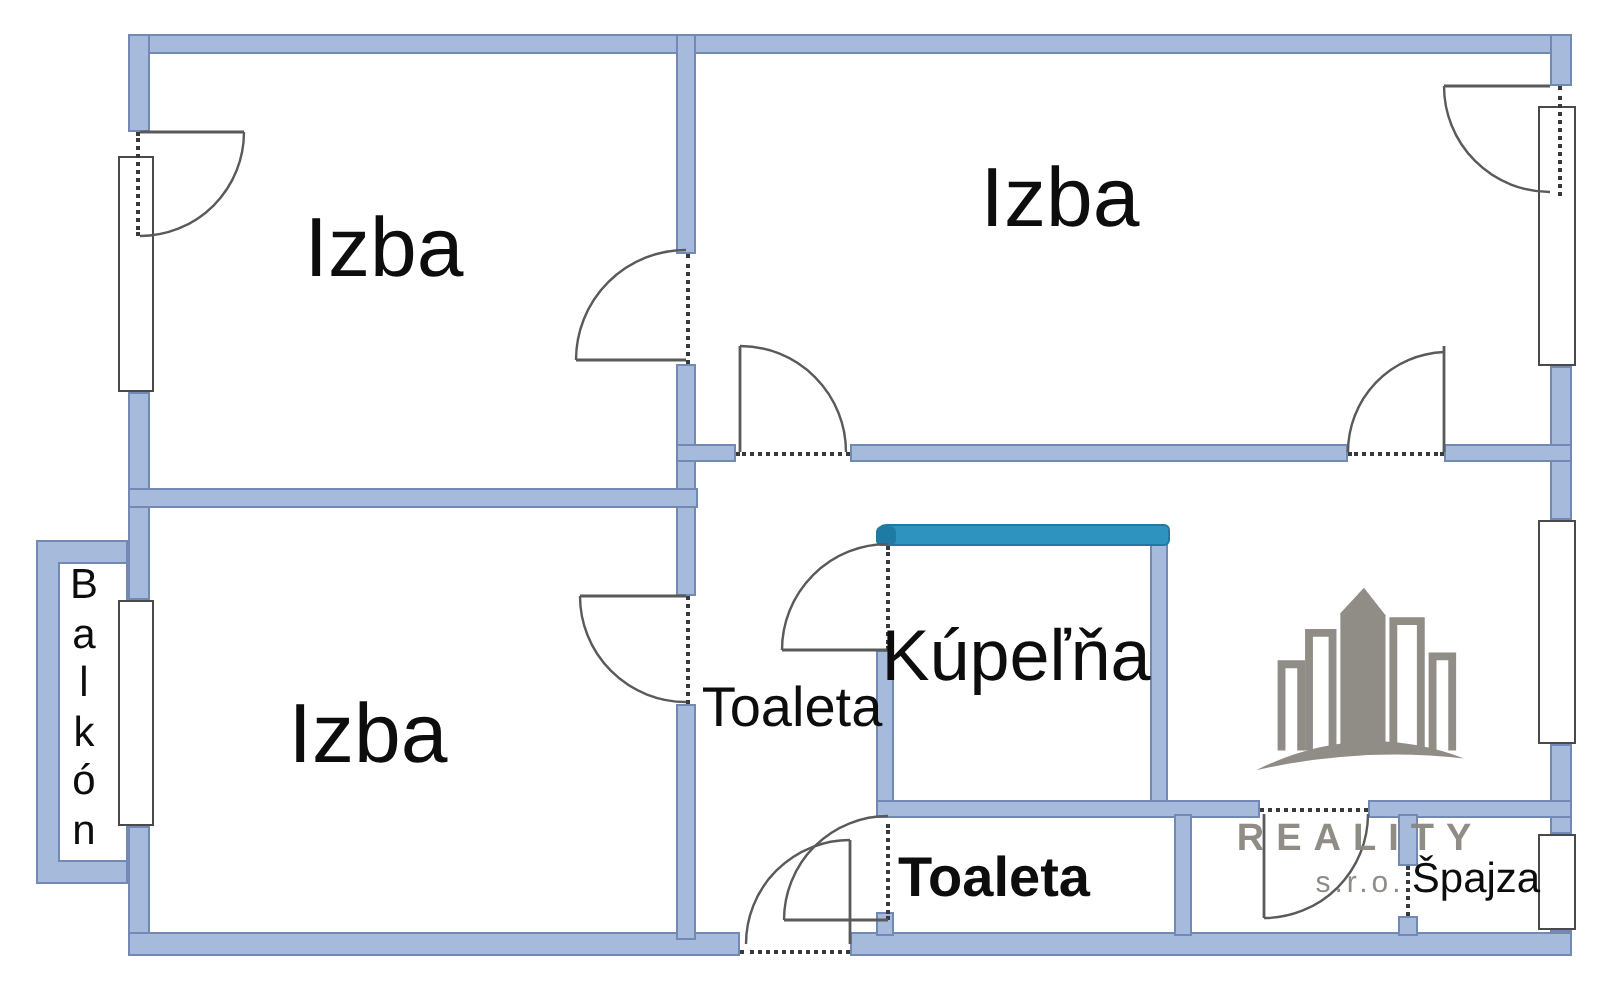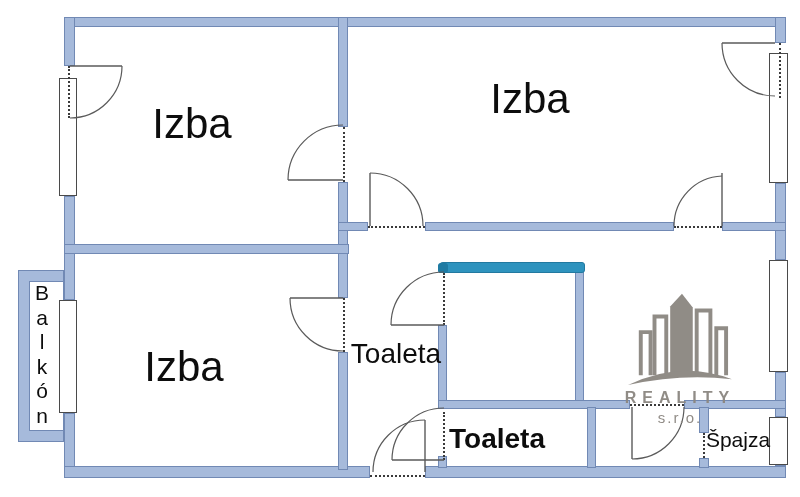--- a/index.html
+++ b/index.html
@@ -15,21 +15,21 @@
   #door-svg{position:absolute;left:0;top:0;z-index:4;}
   #door-svg path{stroke:#5a5a5a;stroke-width:1.2;fill:none;}
   #door-svg line{stroke:#5a5a5a;stroke-width:1.4;}
   .room-label{position:absolute;transform:translate(-50%,-50%);color:#0d0d0d;white-space:nowrap;z-index:6;}
   .kuchyna-wrap{position:absolute;transform:translate(-50%,-50%);display:flex;column-gap:37px;color:#0d0d0d;z-index:6;}
   .balkon-col{position:absolute;display:flex;flex-direction:column;align-items:center;color:#0d0d0d;
               font-size:21px;line-height:24.5px;z-index:6;}
   #logo{position:absolute;left:570px;top:287px;width:220px;display:flex;flex-direction:column;
         align-items:center;color:#8b8680;opacity:0.95;z-index:5;}
   #logo .l1{font-size:23px;font-weight:bold;letter-spacing:3px;margin-top:1px;}
-  #logo .l2{font-size:16px;font-weight:bold;letter-spacing:6px;margin-top:0;}
+  #logo .l2{font-size:19px;font-weight:bold;letter-spacing:6px;margin-top:20px;}
   #logo .l3{font-size:15px;letter-spacing:2px;margin-top:2px;}
 </style>
 </head>
 <body>
 
 <div id="stage">
 
   <div class="wall" style="left:64px;top:17px;width:722px;height:10px;"></div>
   <div class="wall" style="left:64px;top:17px;width:11px;height:49px;"></div>
   <div class="wall" style="left:64px;top:196px;width:11px;height:104px;"></div>
@@ -120,20 +120,21 @@
       <path d="M2 100 Q55 74 108 94 Q55 88 2 100 Z" fill="#8b8680"></path>
     </svg>
     <div class="l2">REALITY</div>
     <div class="l3">s.r.o.</div>
   </div>
 
   <div class="room-label" style="left:192px;top:124px;font-size:42px;">Izba</div>
   <div class="room-label" style="left:530px;top:99px;font-size:42px;">Izba</div>
   <div class="room-label" style="left:184px;top:367px;font-size:42px;">Izba</div>
   <div class="room-label" style="left:396px;top:354px;font-size:28px;">Toaleta</div>
+  <div class="room-label" style="left:508px;top:328px;font-size:36px;">Kúpeľňa</div>
   <div class="room-label" style="left:497px;top:439px;font-size:28px;font-weight:bold;">Toaleta</div>
   <div class="room-label" style="left:738px;top:440px;font-size:21px;">Špajza</div>
 
   <div class="balkon-col" style="left:29px;top:281px;width:26px;">
     <span>B</span>
     <span>a</span>
     <span>l</span>
     <span>k</span>
     <span>ó</span>
     <span>n</span>

